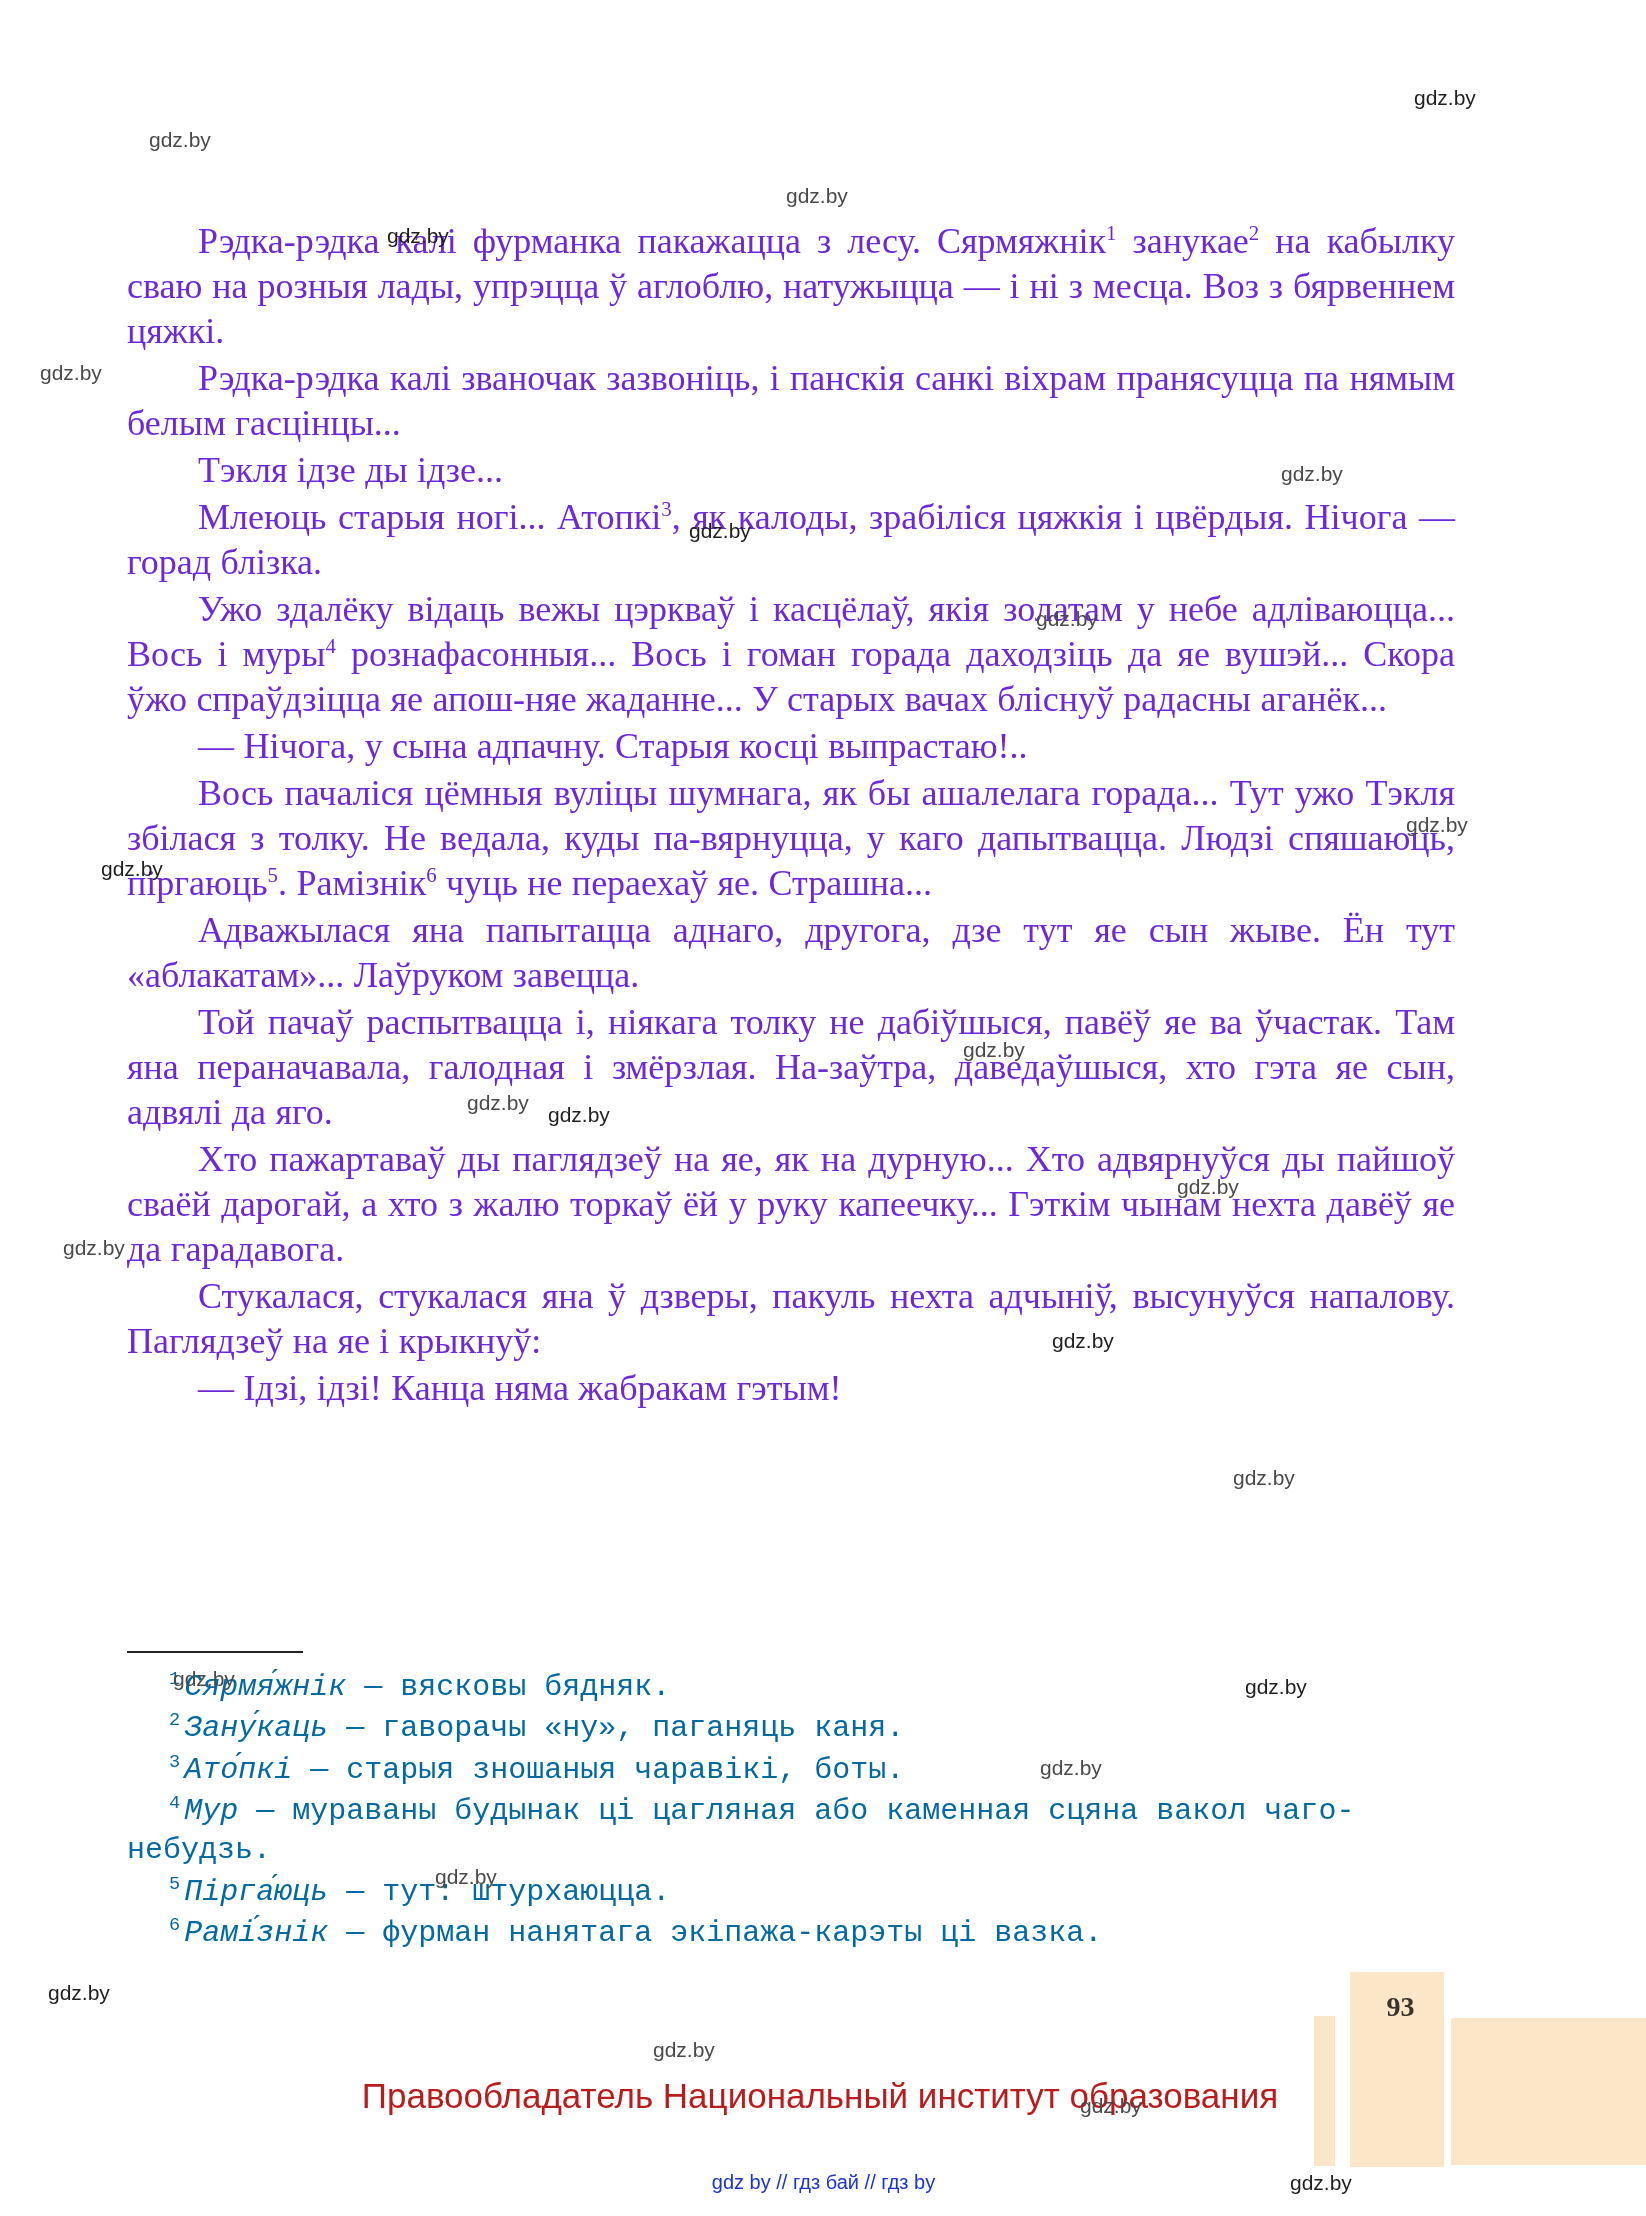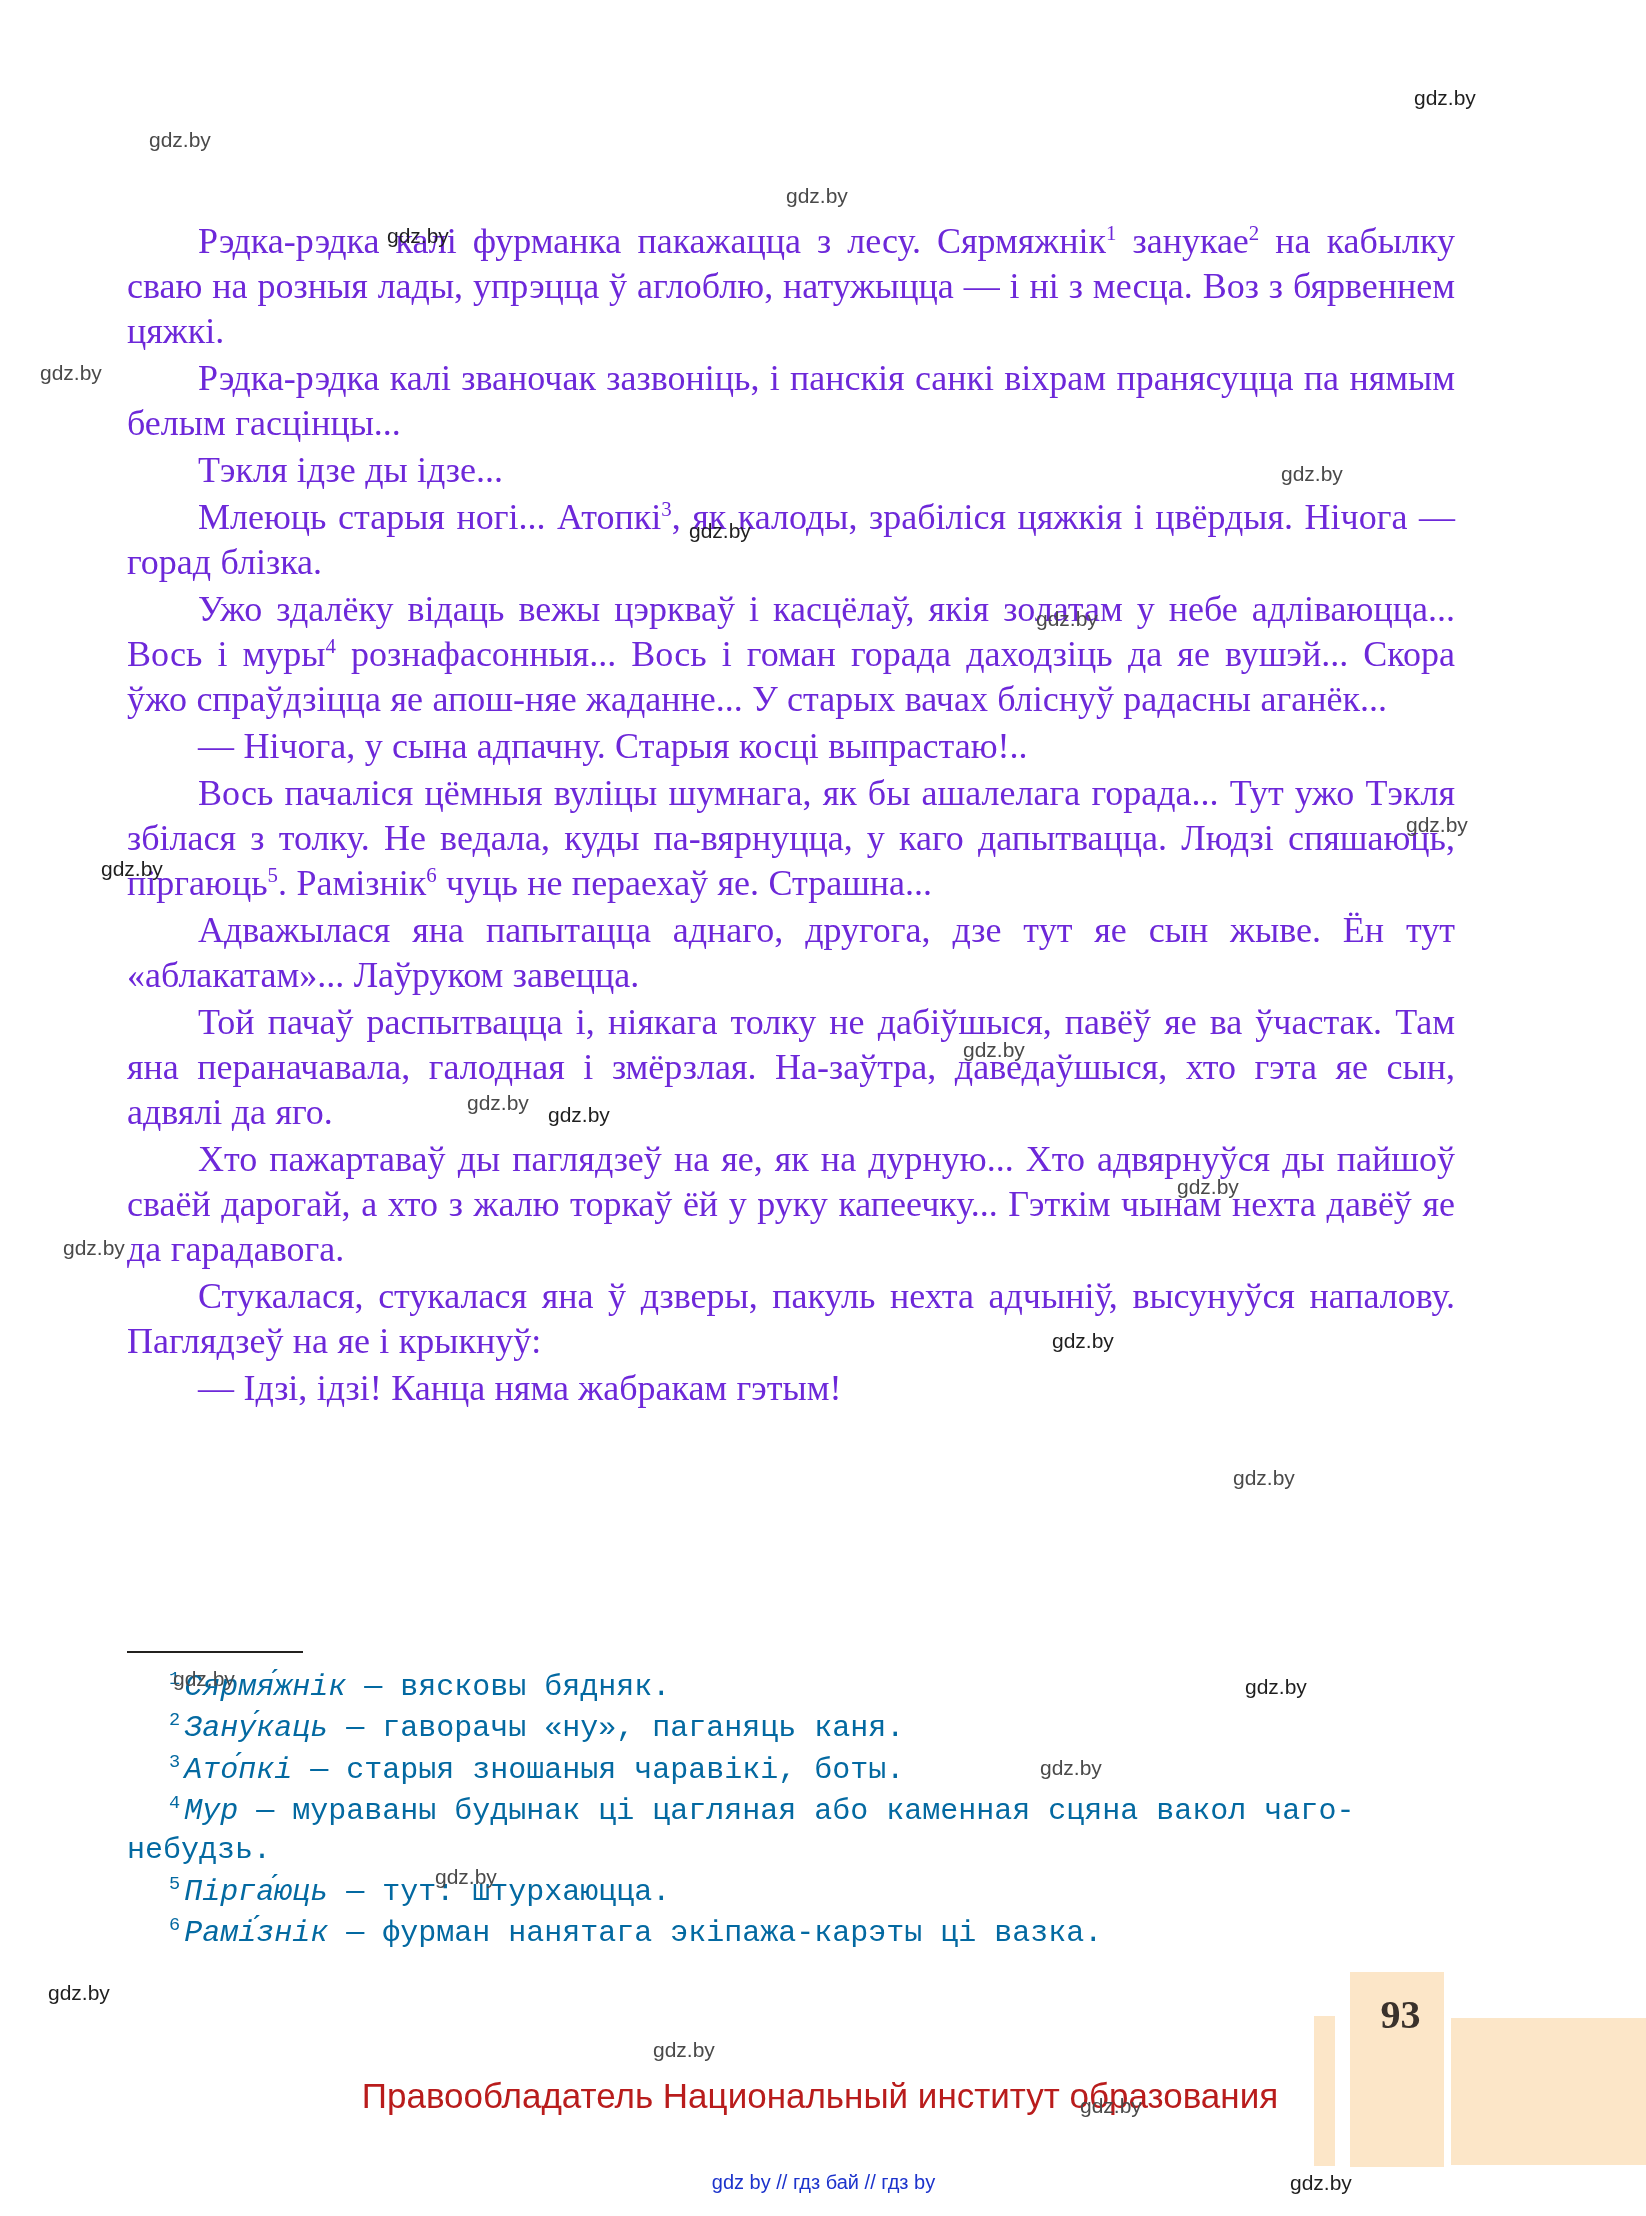--- a/index.html
+++ b/index.html
@@ -126,21 +126,21 @@
     height: 150px;
     background: #fce6c8;
     z-index: 10;
   }
   .page-number {
     position: absolute;
     left: 1362px;
     top: 1991px;
     width: 77px;
     text-align: center;
-    font-size: 40px;
+    font-size: 28px;
     font-weight: bold;
     color: #3a322c;
     z-index: 22;
   }
 
   
   .rights-line {
     position: absolute;
     left: 0;
     top: 2076px;

